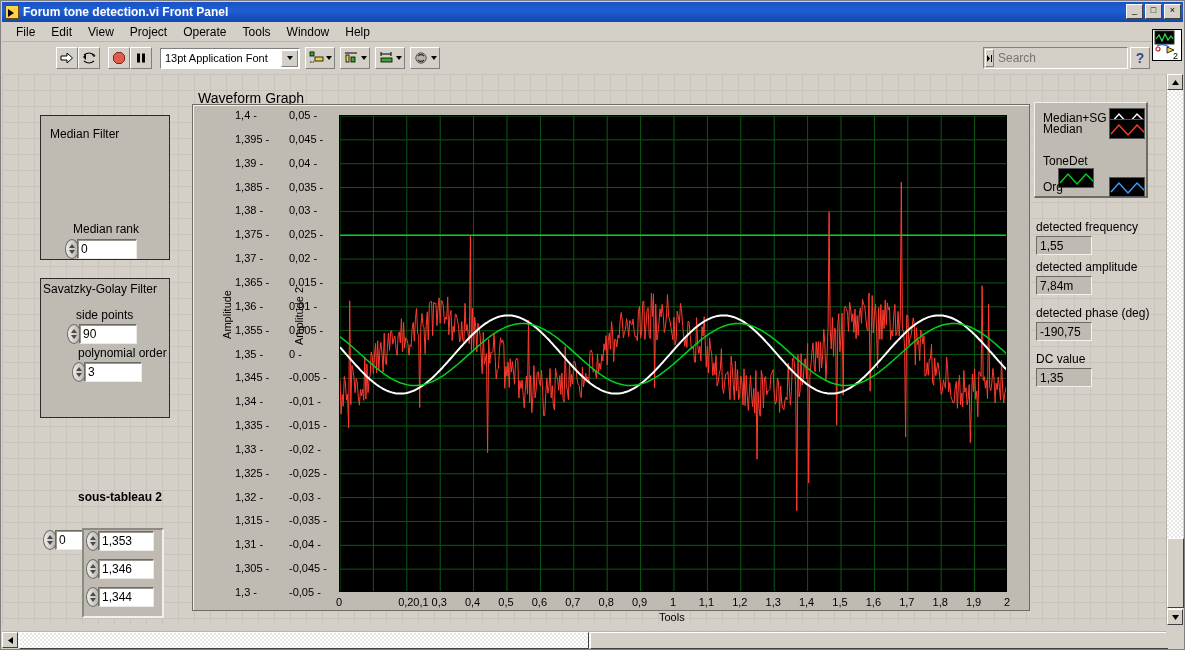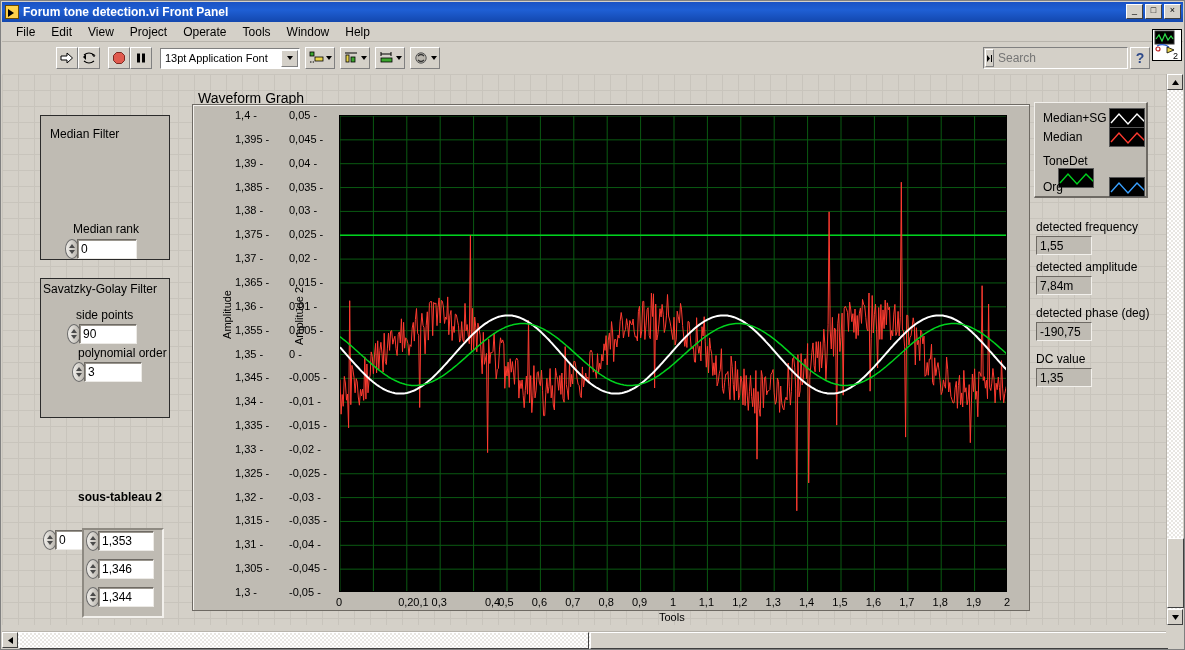--- a/index.html
+++ b/index.html
@@ -585,21 +585,21 @@
             <path d="M0.0 231.2 L1.7 233.1 L3.3 235.0 L5.0 236.9 L6.7 238.8 L8.3 240.7 L10.0 242.6 L11.7 244.5 L13.4 246.3 L15.0 248.2 L16.7 250.0 L18.4 251.8 L20.0 253.6 L21.7 255.4 L23.4 257.0 L25.1 258.7 L26.7 260.3 L28.4 261.9 L30.1 263.4 L31.7 264.8 L33.4 266.2 L35.1 267.5 L36.7 268.7 L38.4 269.9 L40.1 271.0 L41.8 272.0 L43.4 273.0 L45.1 273.8 L46.8 274.6 L48.4 275.3 L50.1 275.9 L51.8 276.4 L53.4 276.8 L55.1 277.2 L56.8 277.4 L58.4 277.6 L60.1 277.6 L61.8 277.6 L63.5 277.4 L65.1 277.2 L66.8 276.9 L68.5 276.5 L70.1 276.0 L71.8 275.4 L73.5 274.8 L75.2 274.0 L76.8 273.2 L78.5 272.2 L80.2 271.2 L81.8 270.2 L83.5 269.0 L85.2 267.8 L86.8 266.5 L88.5 265.1 L90.2 263.7 L91.9 262.2 L93.5 260.7 L95.2 259.1 L96.9 257.4 L98.5 255.7 L100.2 254.0 L101.9 252.2 L103.5 250.4 L105.2 248.6 L106.9 246.8 L108.5 244.9 L110.2 243.0 L111.9 241.1 L113.6 239.2 L115.2 237.3 L116.9 235.4 L118.6 233.5 L120.2 231.6 L121.9 229.8 L123.6 227.9 L125.3 226.1 L126.9 224.3 L128.6 222.5 L130.3 220.8 L131.9 219.1 L133.6 217.5 L135.3 215.9 L136.9 214.4 L138.6 212.9 L140.3 211.5 L141.9 210.2 L143.6 208.9 L145.3 207.7 L147.0 206.6 L148.6 205.5 L150.3 204.5 L152.0 203.6 L153.6 202.8 L155.3 202.1 L157.0 201.4 L158.7 200.8 L160.3 200.4 L162.0 200.0 L163.7 199.7 L165.3 199.5 L167.0 199.4 L168.7 199.4 L170.3 199.5 L172.0 199.6 L173.7 199.9 L175.3 200.3 L177.0 200.7 L178.7 201.3 L180.4 201.9 L182.0 202.6 L183.7 203.4 L185.4 204.3 L187.0 205.2 L188.7 206.3 L190.4 207.4 L192.0 208.6 L193.7 209.8 L195.4 211.2 L197.1 212.6 L198.7 214.0 L200.4 215.5 L202.1 217.1 L203.7 218.7 L205.4 220.4 L207.1 222.1 L208.8 223.8 L210.4 225.6 L212.1 227.4 L213.8 229.3 L215.4 231.1 L217.1 233.0 L218.8 234.9 L220.4 236.8 L222.1 238.7 L223.8 240.6 L225.5 242.5 L227.1 244.4 L228.8 246.3 L230.5 248.1 L232.1 250.0 L233.8 251.8 L235.5 253.6 L237.1 255.3 L238.8 257.0 L240.5 258.7 L242.2 260.3 L243.8 261.8 L245.5 263.3 L247.2 264.8 L248.8 266.1 L250.5 267.5 L252.2 268.7 L253.8 269.9 L255.5 271.0 L257.2 272.0 L258.9 272.9 L260.5 273.8 L262.2 274.6 L263.9 275.3 L265.5 275.9 L267.2 276.4 L268.9 276.8 L270.5 277.2 L272.2 277.4 L273.9 277.6 L275.6 277.6 L277.2 277.6 L278.9 277.5 L280.6 277.2 L282.2 276.9 L283.9 276.5 L285.6 276.0 L287.2 275.5 L288.9 274.8 L290.6 274.0 L292.3 273.2 L293.9 272.3 L295.6 271.3 L297.3 270.2 L298.9 269.0 L300.6 267.8 L302.3 266.5 L303.9 265.2 L305.6 263.7 L307.3 262.3 L308.9 260.7 L310.6 259.1 L312.3 257.5 L314.0 255.8 L315.6 254.1 L317.3 252.3 L319.0 250.5 L320.6 248.7 L322.3 246.8 L324.0 244.9 L325.6 243.1 L327.3 241.2 L329.0 239.3 L330.7 237.4 L332.3 235.5 L334.0 233.6 L335.7 231.7 L337.3 229.8 L339.0 228.0 L340.7 226.1 L342.3 224.4 L344.0 222.6 L345.7 220.9 L347.4 219.2 L349.0 217.6 L350.7 216.0 L352.4 214.5 L354.0 213.0 L355.7 211.6 L357.4 210.2 L359.1 208.9 L360.7 207.7 L362.4 206.6 L364.1 205.5 L365.7 204.5 L367.4 203.6 L369.1 202.8 L370.7 202.1 L372.4 201.4 L374.1 200.9 L375.8 200.4 L377.4 200.0 L379.1 199.7 L380.8 199.5 L382.4 199.4 L384.1 199.4 L385.8 199.5 L387.4 199.6 L389.1 199.9 L390.8 200.3 L392.4 200.7 L394.1 201.2 L395.8 201.9 L397.5 202.6 L399.1 203.4 L400.8 204.2 L402.5 205.2 L404.1 206.2 L405.8 207.4 L407.5 208.5 L409.2 209.8 L410.8 211.1 L412.5 212.5 L414.2 214.0 L415.8 215.5 L417.5 217.1 L419.2 218.7 L420.8 220.3 L422.5 222.0 L424.2 223.8 L425.8 225.6 L427.5 227.4 L429.2 229.2 L430.9 231.1 L432.5 233.0 L434.2 234.9 L435.9 236.8 L437.5 238.7 L439.2 240.6 L440.9 242.5 L442.6 244.3 L444.2 246.2 L445.9 248.1 L447.6 249.9 L449.2 251.7 L450.9 253.5 L452.6 255.2 L454.2 256.9 L455.9 258.6 L457.6 260.2 L459.3 261.8 L460.9 263.3 L462.6 264.7 L464.3 266.1 L465.9 267.4 L467.6 268.7 L469.3 269.8 L470.9 270.9 L472.6 272.0 L474.3 272.9 L475.9 273.8 L477.6 274.6 L479.3 275.3 L481.0 275.9 L482.6 276.4 L484.3 276.8 L486.0 277.1 L487.6 277.4 L489.3 277.5 L491.0 277.6 L492.7 277.6 L494.3 277.5 L496.0 277.2 L497.7 276.9 L499.3 276.5 L501.0 276.1 L502.7 275.5 L504.3 274.8 L506.0 274.1 L507.7 273.2 L509.3 272.3 L511.0 271.3 L512.7 270.2 L514.4 269.1 L516.0 267.9 L517.7 266.6 L519.4 265.2 L521.0 263.8 L522.7 262.3 L524.4 260.8 L526.0 259.2 L527.7 257.5 L529.4 255.8 L531.1 254.1 L532.7 252.4 L534.4 250.6 L536.1 248.7 L537.7 246.9 L539.4 245.0 L541.1 243.1 L542.8 241.2 L544.4 239.3 L546.1 237.4 L547.8 235.5 L549.4 233.6 L551.1 231.7 L552.8 229.9 L554.4 228.0 L556.1 226.2 L557.8 224.4 L559.5 222.7 L561.1 220.9 L562.8 219.3 L564.5 217.6 L566.1 216.0 L567.8 214.5 L569.5 213.0 L571.1 211.6 L572.8 210.3 L574.5 209.0 L576.1 207.8 L577.8 206.6 L579.5 205.6 L581.2 204.6 L582.8 203.7 L584.5 202.8 L586.2 202.1 L587.8 201.4 L589.5 200.9 L591.2 200.4 L592.9 200.0 L594.5 199.7 L596.2 199.5 L597.9 199.4 L599.5 199.4 L601.2 199.5 L602.9 199.6 L604.5 199.9 L606.2 200.2 L607.9 200.7 L609.5 201.2 L611.2 201.8 L612.9 202.5 L614.6 203.3 L616.2 204.2 L617.9 205.2 L619.6 206.2 L621.2 207.3 L622.9 208.5 L624.6 209.8 L626.3 211.1 L627.9 212.5 L629.6 213.9 L631.3 215.4 L632.9 217.0 L634.6 218.6 L636.3 220.3 L637.9 222.0 L639.6 223.7 L641.3 225.5 L643.0 227.3 L644.6 229.2 L646.3 231.0 L648.0 232.9 L649.6 234.8 L651.3 236.7 L653.0 238.6 L654.6 240.5 L656.3 242.4 L658.0 244.3 L659.6 246.2 L661.3 248.0 L663.0 249.9 L664.7 251.7 L666.3 253.4 L668.0 255.2 " fill="none" stroke="#ffffff" stroke-width="2"></path>
             <path d="M0.0 220.7 L1.7 222.0 L3.3 223.3 L5.0 224.6 L6.7 226.0 L8.3 227.4 L10.0 228.8 L11.7 230.2 L13.4 231.7 L15.0 233.2 L16.7 234.7 L18.4 236.2 L20.0 237.7 L21.7 239.2 L23.4 240.7 L25.1 242.2 L26.7 243.7 L28.4 245.2 L30.1 246.6 L31.7 248.1 L33.4 249.5 L35.1 250.9 L36.7 252.3 L38.4 253.6 L40.1 254.9 L41.8 256.2 L43.4 257.4 L45.1 258.6 L46.8 259.7 L48.4 260.8 L50.1 261.8 L51.8 262.8 L53.4 263.7 L55.1 264.5 L56.8 265.3 L58.4 266.0 L60.1 266.7 L61.8 267.3 L63.5 267.8 L65.1 268.3 L66.8 268.7 L68.5 269.0 L70.1 269.2 L71.8 269.4 L73.5 269.5 L75.2 269.5 L76.8 269.5 L78.5 269.3 L80.2 269.1 L81.8 268.9 L83.5 268.5 L85.2 268.1 L86.8 267.6 L88.5 267.1 L90.2 266.4 L91.9 265.8 L93.5 265.0 L95.2 264.2 L96.9 263.3 L98.5 262.4 L100.2 261.4 L101.9 260.4 L103.5 259.3 L105.2 258.1 L106.9 256.9 L108.5 255.7 L110.2 254.4 L111.9 253.1 L113.6 251.7 L115.2 250.4 L116.9 249.0 L118.6 247.5 L120.2 246.1 L121.9 244.6 L123.6 243.1 L125.3 241.6 L126.9 240.1 L128.6 238.6 L130.3 237.1 L131.9 235.6 L133.6 234.1 L135.3 232.6 L136.9 231.1 L138.6 229.7 L140.3 228.2 L141.9 226.8 L143.6 225.4 L145.3 224.1 L147.0 222.8 L148.6 221.5 L150.3 220.2 L152.0 219.0 L153.6 217.9 L155.3 216.8 L157.0 215.7 L158.7 214.7 L160.3 213.8 L162.0 212.9 L163.7 212.1 L165.3 211.3 L167.0 210.6 L168.7 210.0 L170.3 209.4 L172.0 209.0 L173.7 208.5 L175.3 208.2 L177.0 207.9 L178.7 207.7 L180.4 207.6 L182.0 207.5 L183.7 207.5 L185.4 207.6 L187.0 207.8 L188.7 208.0 L190.4 208.3 L192.0 208.7 L193.7 209.1 L195.4 209.6 L197.1 210.2 L198.7 210.9 L200.4 211.6 L202.1 212.4 L203.7 213.2 L205.4 214.1 L207.1 215.1 L208.8 216.1 L210.4 217.2 L212.1 218.3 L213.8 219.5 L215.4 220.7 L217.1 221.9 L218.8 223.2 L220.4 224.6 L222.1 225.9 L223.8 227.3 L225.5 228.7 L227.1 230.2 L228.8 231.6 L230.5 233.1 L232.1 234.6 L233.8 236.1 L235.5 237.6 L237.1 239.1 L238.8 240.6 L240.5 242.1 L242.2 243.6 L243.8 245.1 L245.5 246.6 L247.2 248.0 L248.8 249.5 L250.5 250.9 L252.2 252.2 L253.8 253.6 L255.5 254.9 L257.2 256.1 L258.9 257.4 L260.5 258.5 L262.2 259.7 L263.9 260.7 L265.5 261.8 L267.2 262.7 L268.9 263.6 L270.5 264.5 L272.2 265.3 L273.9 266.0 L275.6 266.7 L277.2 267.3 L278.9 267.8 L280.6 268.3 L282.2 268.6 L283.9 269.0 L285.6 269.2 L287.2 269.4 L288.9 269.5 L290.6 269.5 L292.3 269.5 L293.9 269.3 L295.6 269.1 L297.3 268.9 L298.9 268.5 L300.6 268.1 L302.3 267.6 L303.9 267.1 L305.6 266.5 L307.3 265.8 L308.9 265.0 L310.6 264.2 L312.3 263.3 L314.0 262.4 L315.6 261.4 L317.3 260.4 L319.0 259.3 L320.6 258.1 L322.3 257.0 L324.0 255.7 L325.6 254.4 L327.3 253.1 L329.0 251.8 L330.7 250.4 L332.3 249.0 L334.0 247.6 L335.7 246.1 L337.3 244.6 L339.0 243.2 L340.7 241.7 L342.3 240.1 L344.0 238.6 L345.7 237.1 L347.4 235.6 L349.0 234.1 L350.7 232.6 L352.4 231.2 L354.0 229.7 L355.7 228.3 L357.4 226.9 L359.1 225.5 L360.7 224.1 L362.4 222.8 L364.1 221.5 L365.7 220.3 L367.4 219.1 L369.1 217.9 L370.7 216.8 L372.4 215.8 L374.1 214.8 L375.8 213.8 L377.4 212.9 L379.1 212.1 L380.8 211.4 L382.4 210.7 L384.1 210.0 L385.8 209.5 L387.4 209.0 L389.1 208.5 L390.8 208.2 L392.4 207.9 L394.1 207.7 L395.8 207.6 L397.5 207.5 L399.1 207.5 L400.8 207.6 L402.5 207.8 L404.1 208.0 L405.8 208.3 L407.5 208.7 L409.2 209.1 L410.8 209.6 L412.5 210.2 L414.2 210.9 L415.8 211.6 L417.5 212.4 L419.2 213.2 L420.8 214.1 L422.5 215.1 L424.2 216.1 L425.8 217.1 L427.5 218.3 L429.2 219.4 L430.9 220.6 L432.5 221.9 L434.2 223.2 L435.9 224.5 L437.5 225.9 L439.2 227.3 L440.9 228.7 L442.6 230.1 L444.2 231.6 L445.9 233.1 L447.6 234.6 L449.2 236.1 L450.9 237.6 L452.6 239.1 L454.2 240.6 L455.9 242.1 L457.6 243.6 L459.3 245.1 L460.9 246.5 L462.6 248.0 L464.3 249.4 L465.9 250.8 L467.6 252.2 L469.3 253.5 L470.9 254.8 L472.6 256.1 L474.3 257.3 L475.9 258.5 L477.6 259.6 L479.3 260.7 L481.0 261.7 L482.6 262.7 L484.3 263.6 L486.0 264.5 L487.6 265.3 L489.3 266.0 L491.0 266.7 L492.7 267.3 L494.3 267.8 L496.0 268.2 L497.7 268.6 L499.3 269.0 L501.0 269.2 L502.7 269.4 L504.3 269.5 L506.0 269.5 L507.7 269.5 L509.3 269.3 L511.0 269.1 L512.7 268.9 L514.4 268.5 L516.0 268.1 L517.7 267.7 L519.4 267.1 L521.0 266.5 L522.7 265.8 L524.4 265.1 L526.0 264.2 L527.7 263.4 L529.4 262.4 L531.1 261.5 L532.7 260.4 L534.4 259.3 L536.1 258.2 L537.7 257.0 L539.4 255.8 L541.1 254.5 L542.8 253.2 L544.4 251.8 L546.1 250.5 L547.8 249.0 L549.4 247.6 L551.1 246.2 L552.8 244.7 L554.4 243.2 L556.1 241.7 L557.8 240.2 L559.5 238.7 L561.1 237.2 L562.8 235.7 L564.5 234.2 L566.1 232.7 L567.8 231.2 L569.5 229.8 L571.1 228.3 L572.8 226.9 L574.5 225.5 L576.1 224.2 L577.8 222.8 L579.5 221.6 L581.2 220.3 L582.8 219.1 L584.5 218.0 L586.2 216.8 L587.8 215.8 L589.5 214.8 L591.2 213.8 L592.9 213.0 L594.5 212.1 L596.2 211.4 L597.9 210.7 L599.5 210.0 L601.2 209.5 L602.9 209.0 L604.5 208.6 L606.2 208.2 L607.9 207.9 L609.5 207.7 L611.2 207.6 L612.9 207.5 L614.6 207.5 L616.2 207.6 L617.9 207.7 L619.6 208.0 L621.2 208.3 L622.9 208.6 L624.6 209.1 L626.3 209.6 L627.9 210.2 L629.6 210.8 L631.3 211.5 L632.9 212.3 L634.6 213.2 L636.3 214.1 L637.9 215.0 L639.6 216.0 L641.3 217.1 L643.0 218.2 L644.6 219.4 L646.3 220.6 L648.0 221.9 L649.6 223.1 L651.3 224.5 L653.0 225.8 L654.6 227.2 L656.3 228.6 L658.0 230.1 L659.6 231.6 L661.3 233.0 L663.0 234.5 L664.7 236.0 L666.3 237.5 L668.0 239.0 " fill="none" stroke="#00d21e" stroke-width="1.5"></path>
           </svg>
       </div>
 
       <div id="xticks" style="position:absolute; left:146px; top:491px; width:668px; height:14px;">
           <div class="xtick" style="left: 0px; top: 0px;">0</div>
           <div class="xtick" style="left: 38px; top: 0px; margin-left: 44px;">0,1</div>
           <div class="xtick" style="left: 66.8px; top: 0px;">0,2</div>
           <div class="xtick" style="left: 100.2px; top: 0px;">0,3</div>
-          <div class="xtick" style="left: 133.6px; top: 0px; padding-left: 40px;">0,4</div>
+          <div class="xtick" style="left: 133.6px; top: 0px;">0,4</div>
           <div class="xtick" style="left: 167px; top: 0px;">0,5</div>
           <div class="xtick" style="left: 200.4px; top: 0px;">0,6</div>
           <div class="xtick" style="left: 233.8px; top: 0px;">0,7</div>
           <div class="xtick" style="left: 267.2px; top: 0px;">0,8</div>
           <div class="xtick" style="left: 300.6px; top: 0px;">0,9</div>
           <div class="xtick" style="left: 334px; top: 0px;">1</div>
           <div class="xtick" style="left: 367.4px; top: 0px;">1,1</div>
           <div class="xtick" style="left: 400.8px; top: 0px;">1,2</div>
           <div class="xtick" style="left: 434.2px; top: 0px;">1,3</div>
           <div class="xtick" style="left: 467.6px; top: 0px;">1,4</div>
@@ -615,21 +615,21 @@
 
     <div id="legend" style="left:1032px; top:28px; width:114px; height:96px;">
       <div class="leg-row" style="left:8px; top:5px;">
         <span class="leg-name">Median+SG</span>
         <span class="leg-swatch">
           <svg width="36" height="20" viewBox="0 0 36 20">
               <path d="M1 14 L9 5 L18 15 L27 5 L35 13" fill="none" stroke="#ffffff" stroke-width="1.4"></path>
             </svg>
         </span>
       </div>
-      <div class="leg-row" style="left:8px; top:24px;">
+      <div class="leg-row" style="left:8px; top:16px;">
         <span class="leg-name">Median</span>
         <span class="leg-swatch">
           <svg width="36" height="20" viewBox="0 0 36 20">
               <path d="M1 14 L9 5 L18 15 L27 5 L35 13" fill="none" stroke="#ff3b30" stroke-width="1.4"></path>
             </svg>
         </span>
       </div>
       <div class="leg-row" style="left:8px; top:51px;flex-direction:column;">
         <span class="leg-name">ToneDet</span>
         <span class="leg-swatch">

